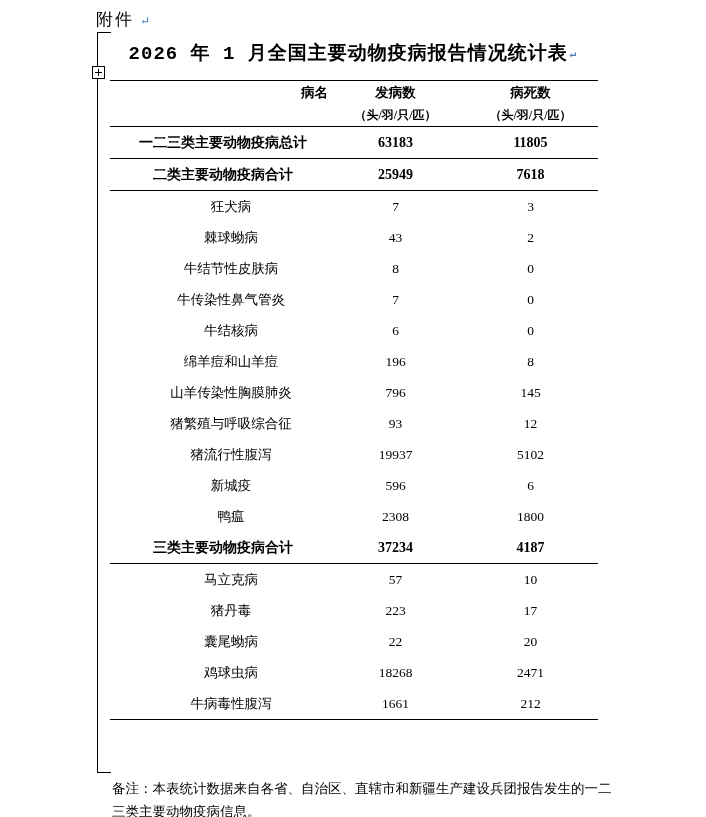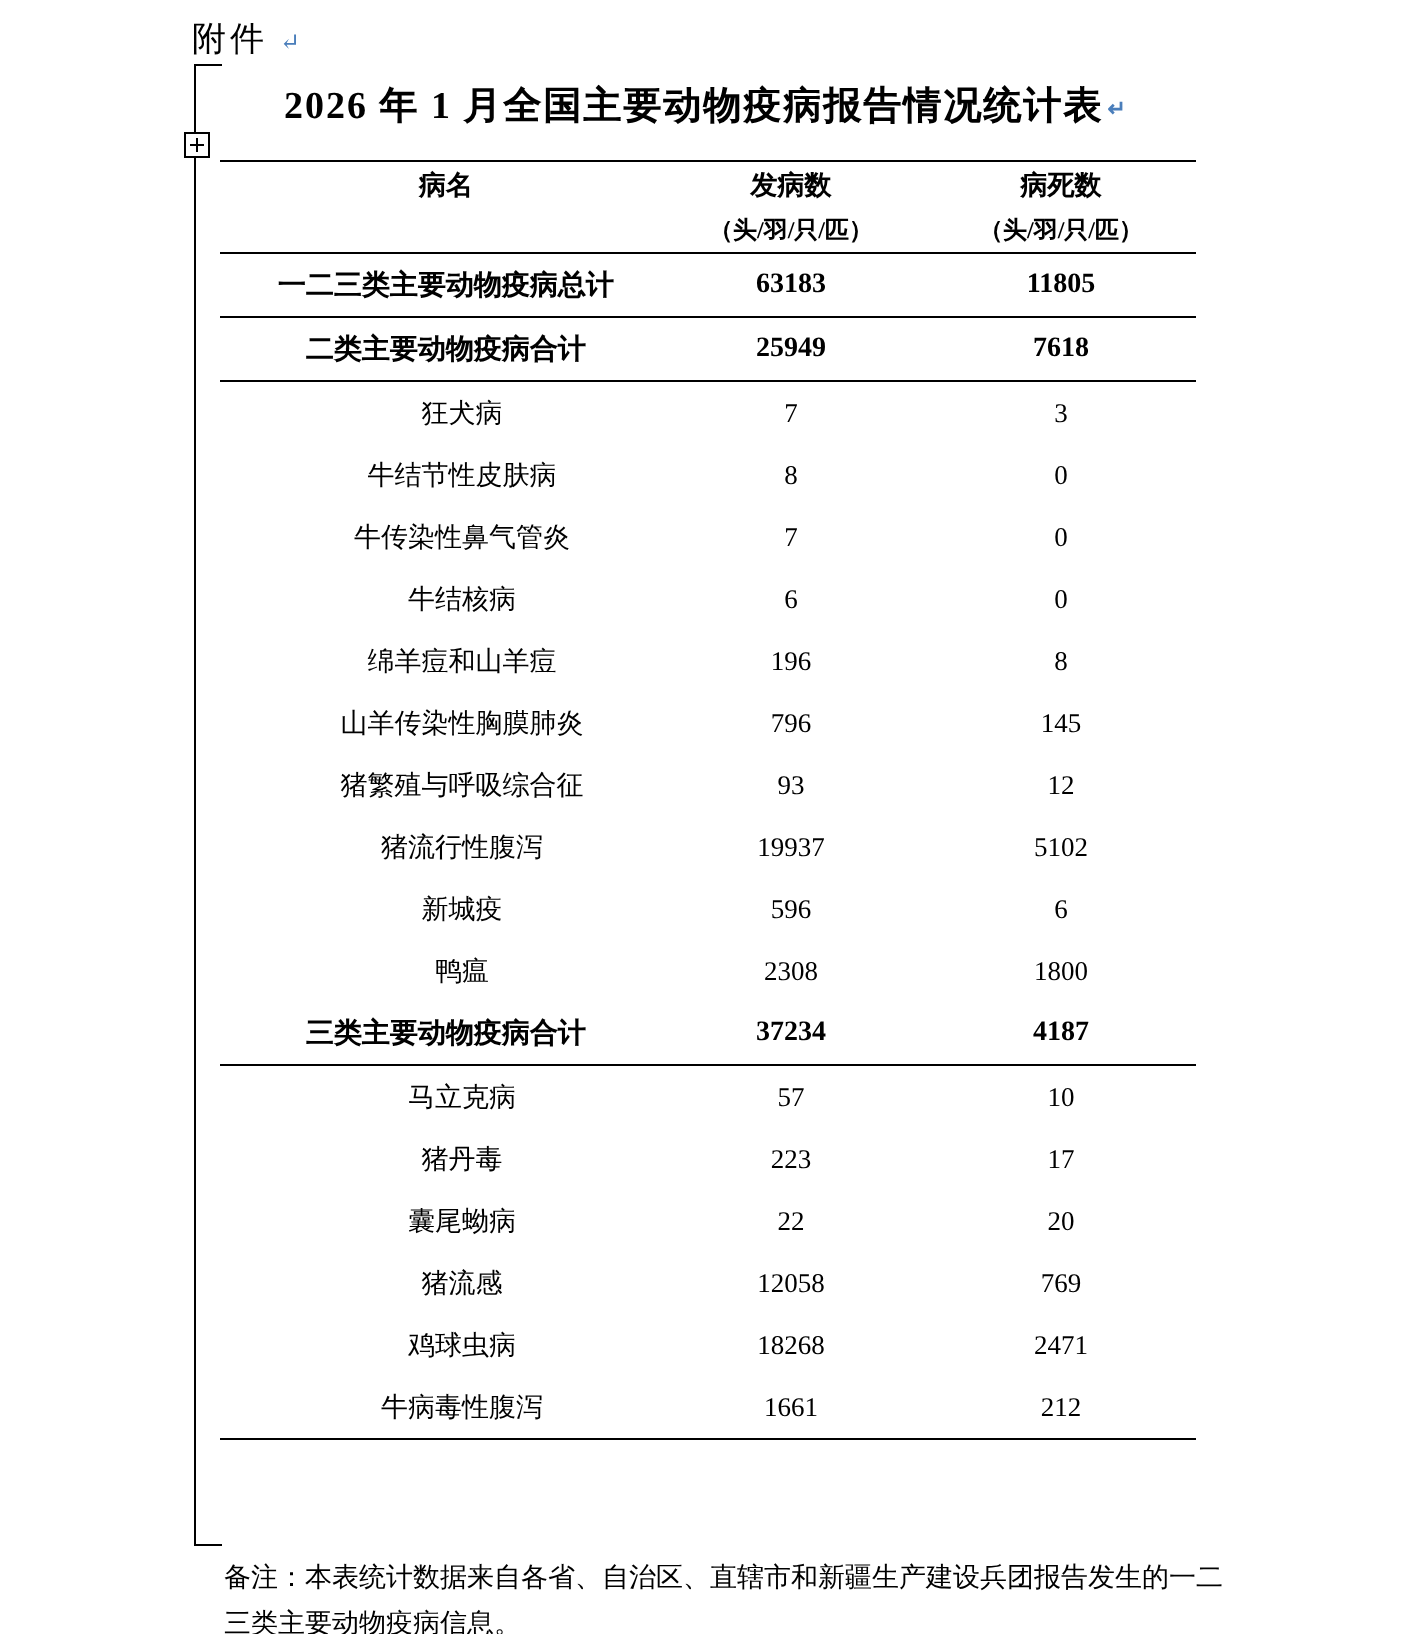--- a/index.html
+++ b/index.html
@@ -45,21 +45,21 @@
   
   .doc-title {
     position: absolute;
     left: 0;
     top: 40px;
     width: 706px;
     text-align: center;
     font-size: 19px;
     font-weight: bold;
     letter-spacing: 1px;
-    font-family: Liberation Serif, serif;
+    font-family: Liberation Mono, monospace;
   }
 
   
   .frame-left {
     position: absolute;
     left: 97px;
     top: 32px;
     width: 1px;
     height: 740px;
     background: #000000;
@@ -122,21 +122,21 @@
   .col-a { width: 135px; }
   .col-b { width: 135px; }
 
   .hrow td {
     height: 23px;
     font-weight: bold;
     font-size: 13.5px;
     text-align: center;
   }
   .hrow .name-cell {
-    text-align: center;
+    text-align: right;
     padding-left: 8px;
   }
   .unit-row td {
     height: 22px;
     font-size: 12px;
     text-align: center;
     font-weight: bold;
   }
   .line-thick { border-bottom: 1.6px solid #000; }
   .line-top-thick { border-top: 1.6px solid #000; }
@@ -218,20 +218,25 @@
         <td class="line-thick">25949</td>
         <td class="line-thick">7618</td>
       </tr>
 
       <tr class="drow">
         <td class="name-cell">狂犬病</td>
         <td>7</td>
         <td>3</td>
       </tr>
       <tr class="drow">
+        <td class="name-cell">棘球蚴病</td>
+        <td>43</td>
+        <td>2</td>
+      </tr>
+      <tr class="drow">
         <td class="name-cell">牛结节性皮肤病</td>
         <td>8</td>
         <td>0</td>
       </tr>
       <tr class="drow">
         <td class="name-cell">牛传染性鼻气管炎</td>
         <td>7</td>
         <td>0</td>
       </tr>
       <tr class="drow">
@@ -285,25 +290,20 @@
         <td class="name-cell">猪丹毒</td>
         <td>223</td>
         <td>17</td>
       </tr>
       <tr class="drow">
         <td class="name-cell">囊尾蚴病</td>
         <td>22</td>
         <td>20</td>
       </tr>
       <tr class="drow">
-        <td class="name-cell">猪流感</td>
-        <td>12058</td>
-        <td>769</td>
-      </tr>
-      <tr class="drow">
         <td class="name-cell">鸡球虫病</td>
         <td>18268</td>
         <td>2471</td>
       </tr>
       <tr class="drow">
         <td class="name-cell line-thick">牛病毒性腹泻</td>
         <td class="line-thick">1661</td>
         <td class="line-thick">212</td>
       </tr>
     </tbody>

